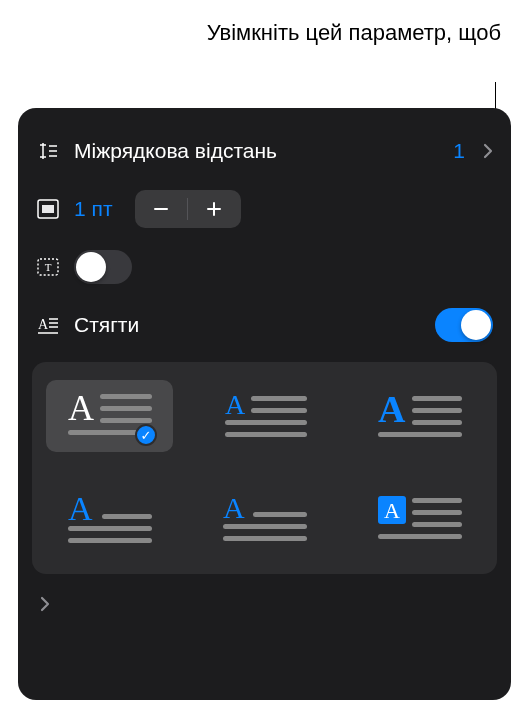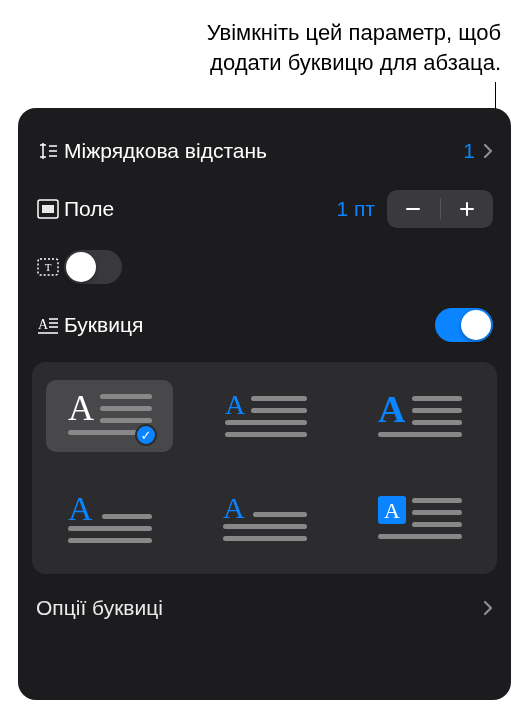--- a/index.html
+++ b/index.html
@@ -48,21 +48,21 @@
       border-radius: 18px;
       padding: 14px 0 8px 0;
       color: #fff;
       overflow: hidden;
     }
     .row {
       display: flex;
       align-items: center;
       padding: 0 18px;
       height: 58px;
-      gap: 4px;
+      gap: 14px;
     }
     .row-icon {
       width: 24px;
       height: 24px;
       display: flex;
       align-items: center;
       justify-content: center;
       flex-shrink: 0;
     }
     .row-label {
@@ -173,21 +173,20 @@
       font-size: 21px;
       color: #eaeaea;
     }
     svg { display: block; }
   </style>
 </head>
 <body>
 
 <div class="callout">
   <div>Увімкніть цей параметр, щоб</div>
-  <div>додати буквицю для абзаца.</div>
 </div>
 <div class="callout-line"></div>
 
 <div class="panel">
 
   <div class="row">
     <span class="row-icon">
       <svg width="22" height="22" viewBox="0 0 22 22">
         <path d="M3 5 L9 5 M6 3 L6 7 M3 17 L9 17 M6 15 L6 19 M6 7 L6 15" stroke="#fff" stroke-width="1.5" fill="none"></path>
         <path d="M12 6 L20 6 M12 11 L20 11 M12 16 L20 16" stroke="#fff" stroke-width="1.5"></path>
@@ -202,21 +201,20 @@
     </span>
   </div>
 
   <div class="row">
     <span class="row-icon">
       <svg width="22" height="20" viewBox="0 0 22 20">
         <rect x="1" y="1" width="20" height="18" rx="2" stroke="#fff" stroke-width="1.5" fill="none"></rect>
         <rect x="5" y="6" width="12" height="8" fill="#fff" opacity="0.9"></rect>
       </svg>
     </span>
-    <span class="row-label">Поле</span>
     <span class="row-value">1 пт</span>
     <div class="stepper">
       <div class="stepper-btn">
         <svg width="18" height="18" viewBox="0 0 18 18">
             <path d="M3 9 L15 9" stroke="#fff" stroke-width="2" stroke-linecap="round"></path>
           </svg>
       </div>
       <div class="stepper-divider"></div>
       <div class="stepper-btn">
         <svg width="18" height="18" viewBox="0 0 18 18">
@@ -238,21 +236,21 @@
     </div>
   </div>
 
   <div class="row">
     <span class="row-icon">
       <svg width="22" height="20" viewBox="0 0 22 20">
         <text x="1" y="14" font-size="14" fill="#fff" font-family="serif">A</text>
         <path d="M12 4 L21 4 M12 8 L21 8 M1 14 L1 14 M12 12 L21 12 M1 18 L21 18" stroke="#fff" stroke-width="1.5"></path>
       </svg>
     </span>
-    <span class="row-label">Буквиця</span>
+    <span class="row-label">Стягти</span>
     <div class="toggle toggle-on">
       <div class="toggle-knob"></div>
     </div>
   </div>
 
   <div class="dropcap-grid">
 
     <div class="dropcap-option selected">
       <svg width="96" height="60" viewBox="0 0 96 60">
         <text x="6" y="34" font-size="36" fill="#fff" font-family="Georgia,serif">A</text>
@@ -309,21 +307,20 @@
         <rect x="40" y="8" width="50" height="5" rx="2.5" fill="#888"></rect>
         <rect x="40" y="20" width="50" height="5" rx="2.5" fill="#888"></rect>
         <rect x="40" y="32" width="50" height="5" rx="2.5" fill="#888"></rect>
         <rect x="6" y="44" width="84" height="5" rx="2.5" fill="#888"></rect>
       </svg>
     </div>
 
   </div>
 
   <div class="options-row">
-    <span>Опції буквиці</span>
     <span class="chevron">
       <svg width="10" height="16" viewBox="0 0 10 16">
           <path d="M2 2 L8 8 L2 14" stroke="#8e8e93" stroke-width="2.2" fill="none" stroke-linecap="round" stroke-linejoin="round"></path>
         </svg>
     </span>
   </div>
 
 </div>
 
 </body></html>

